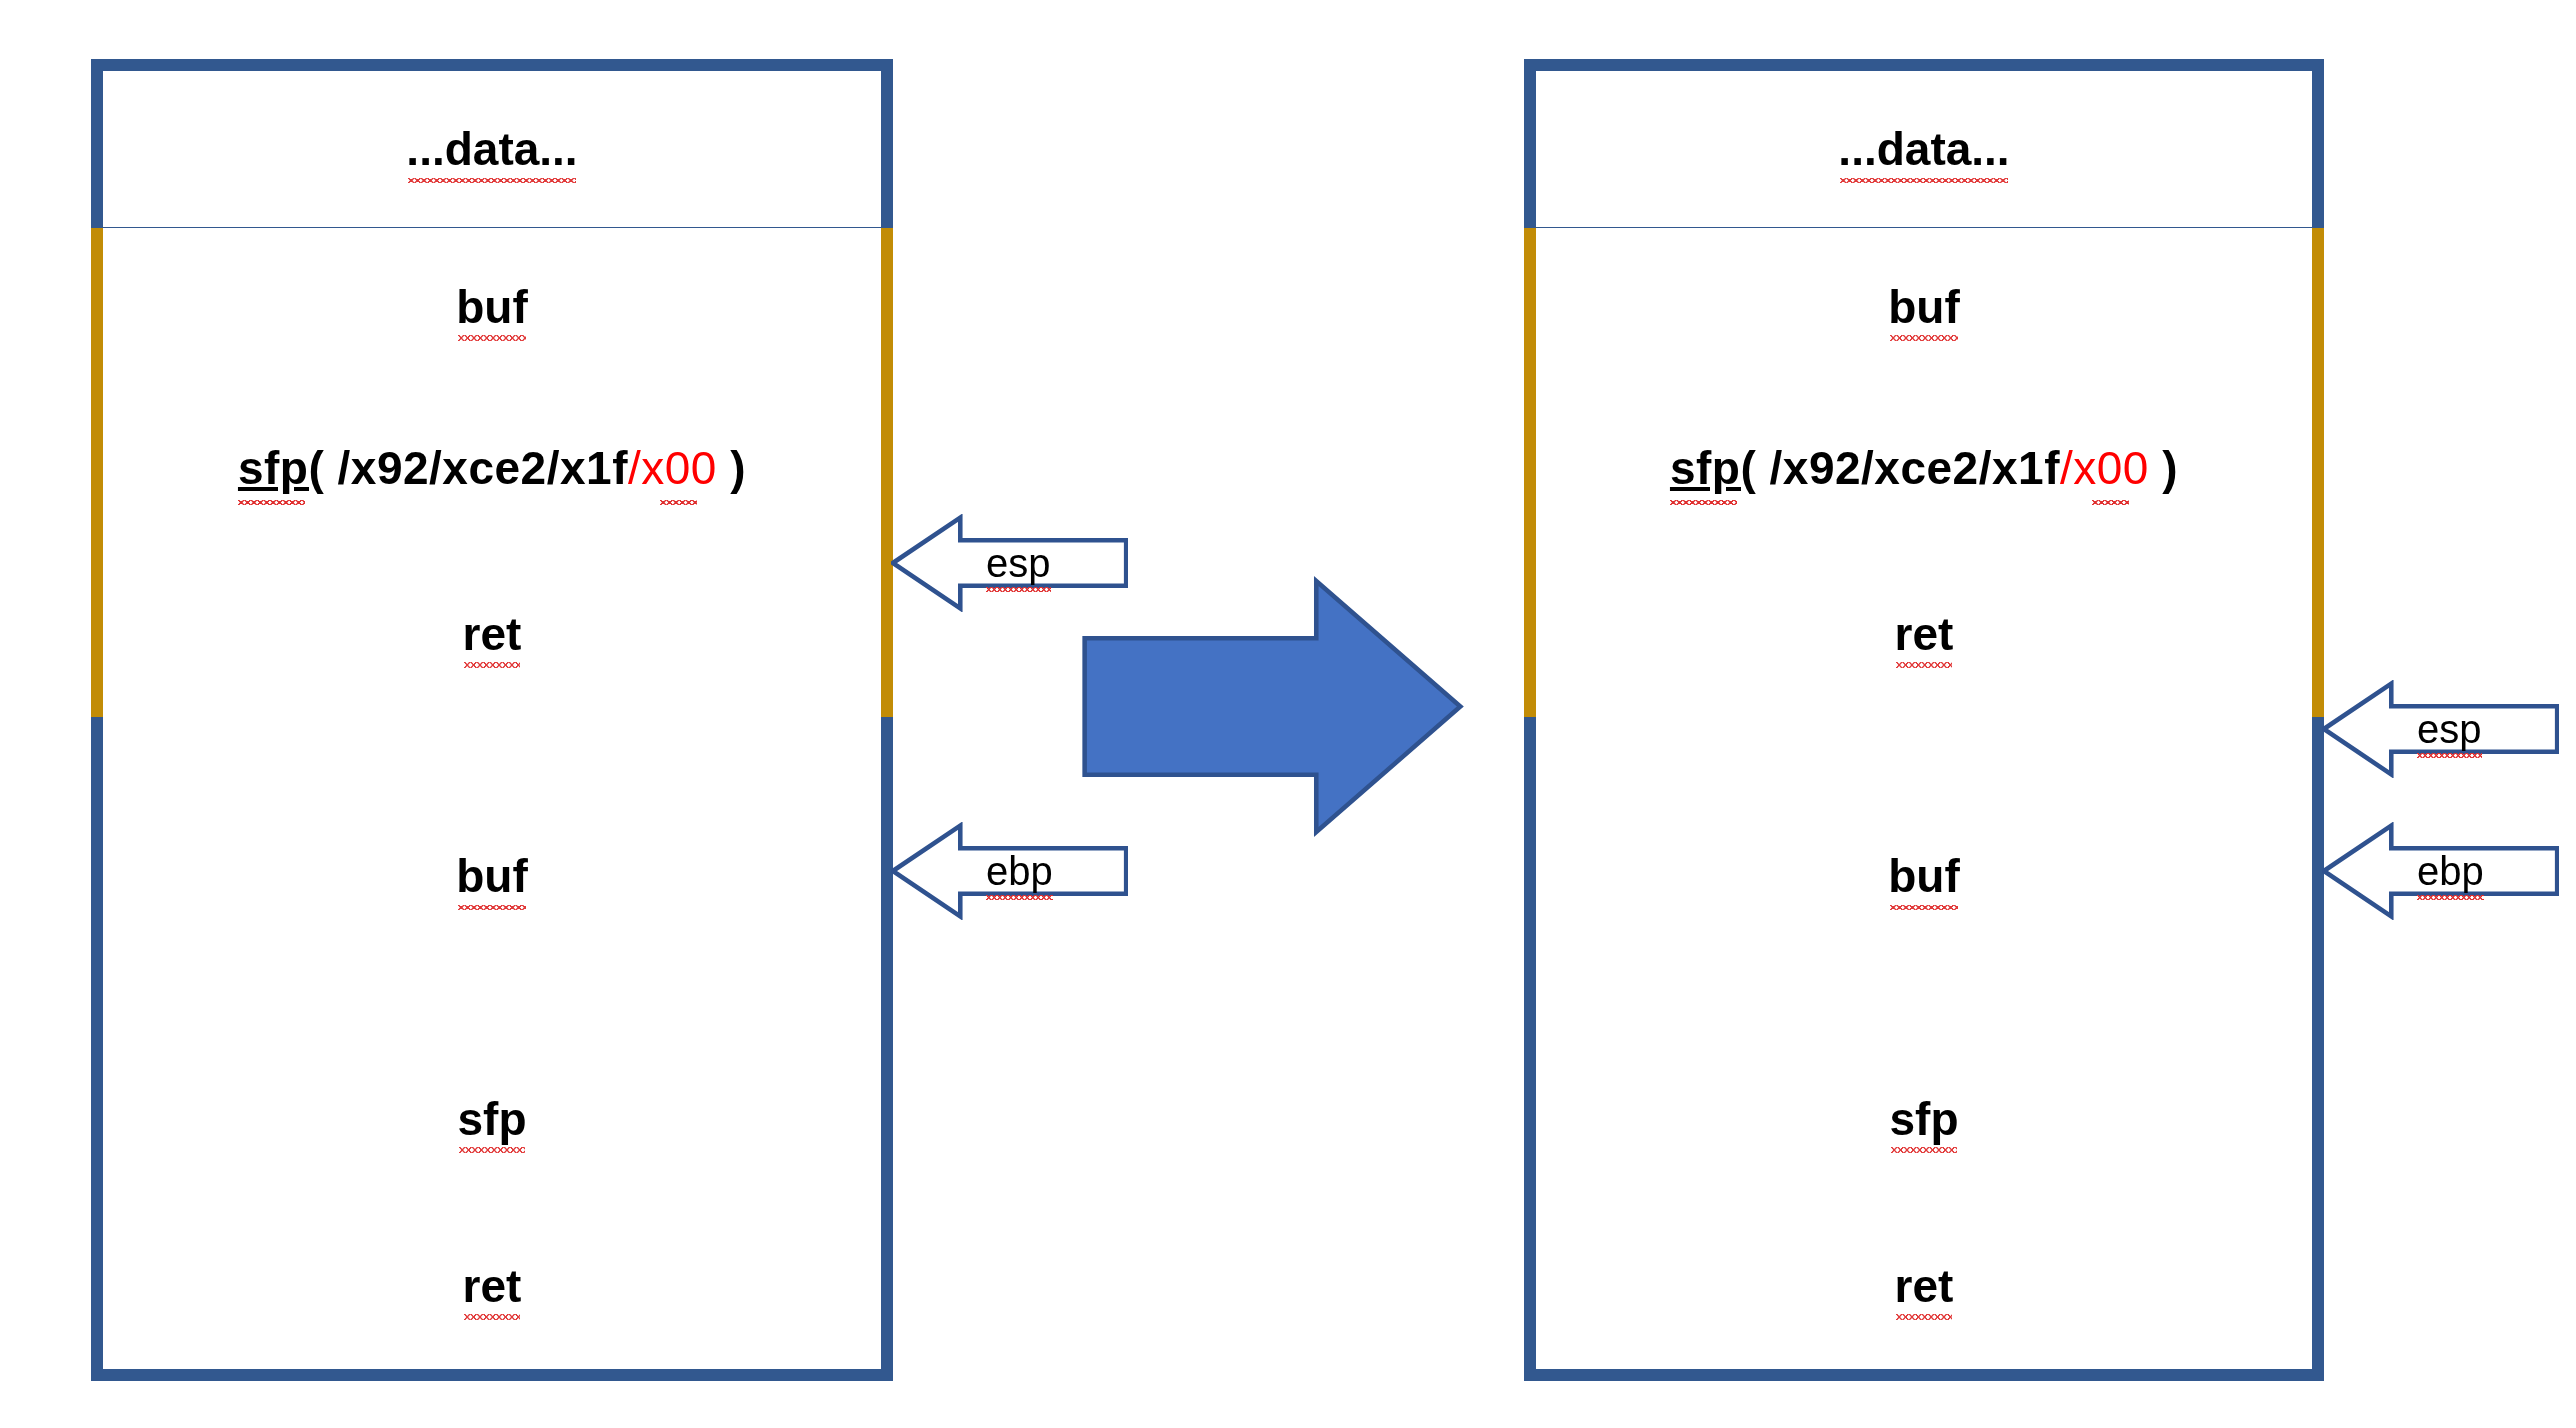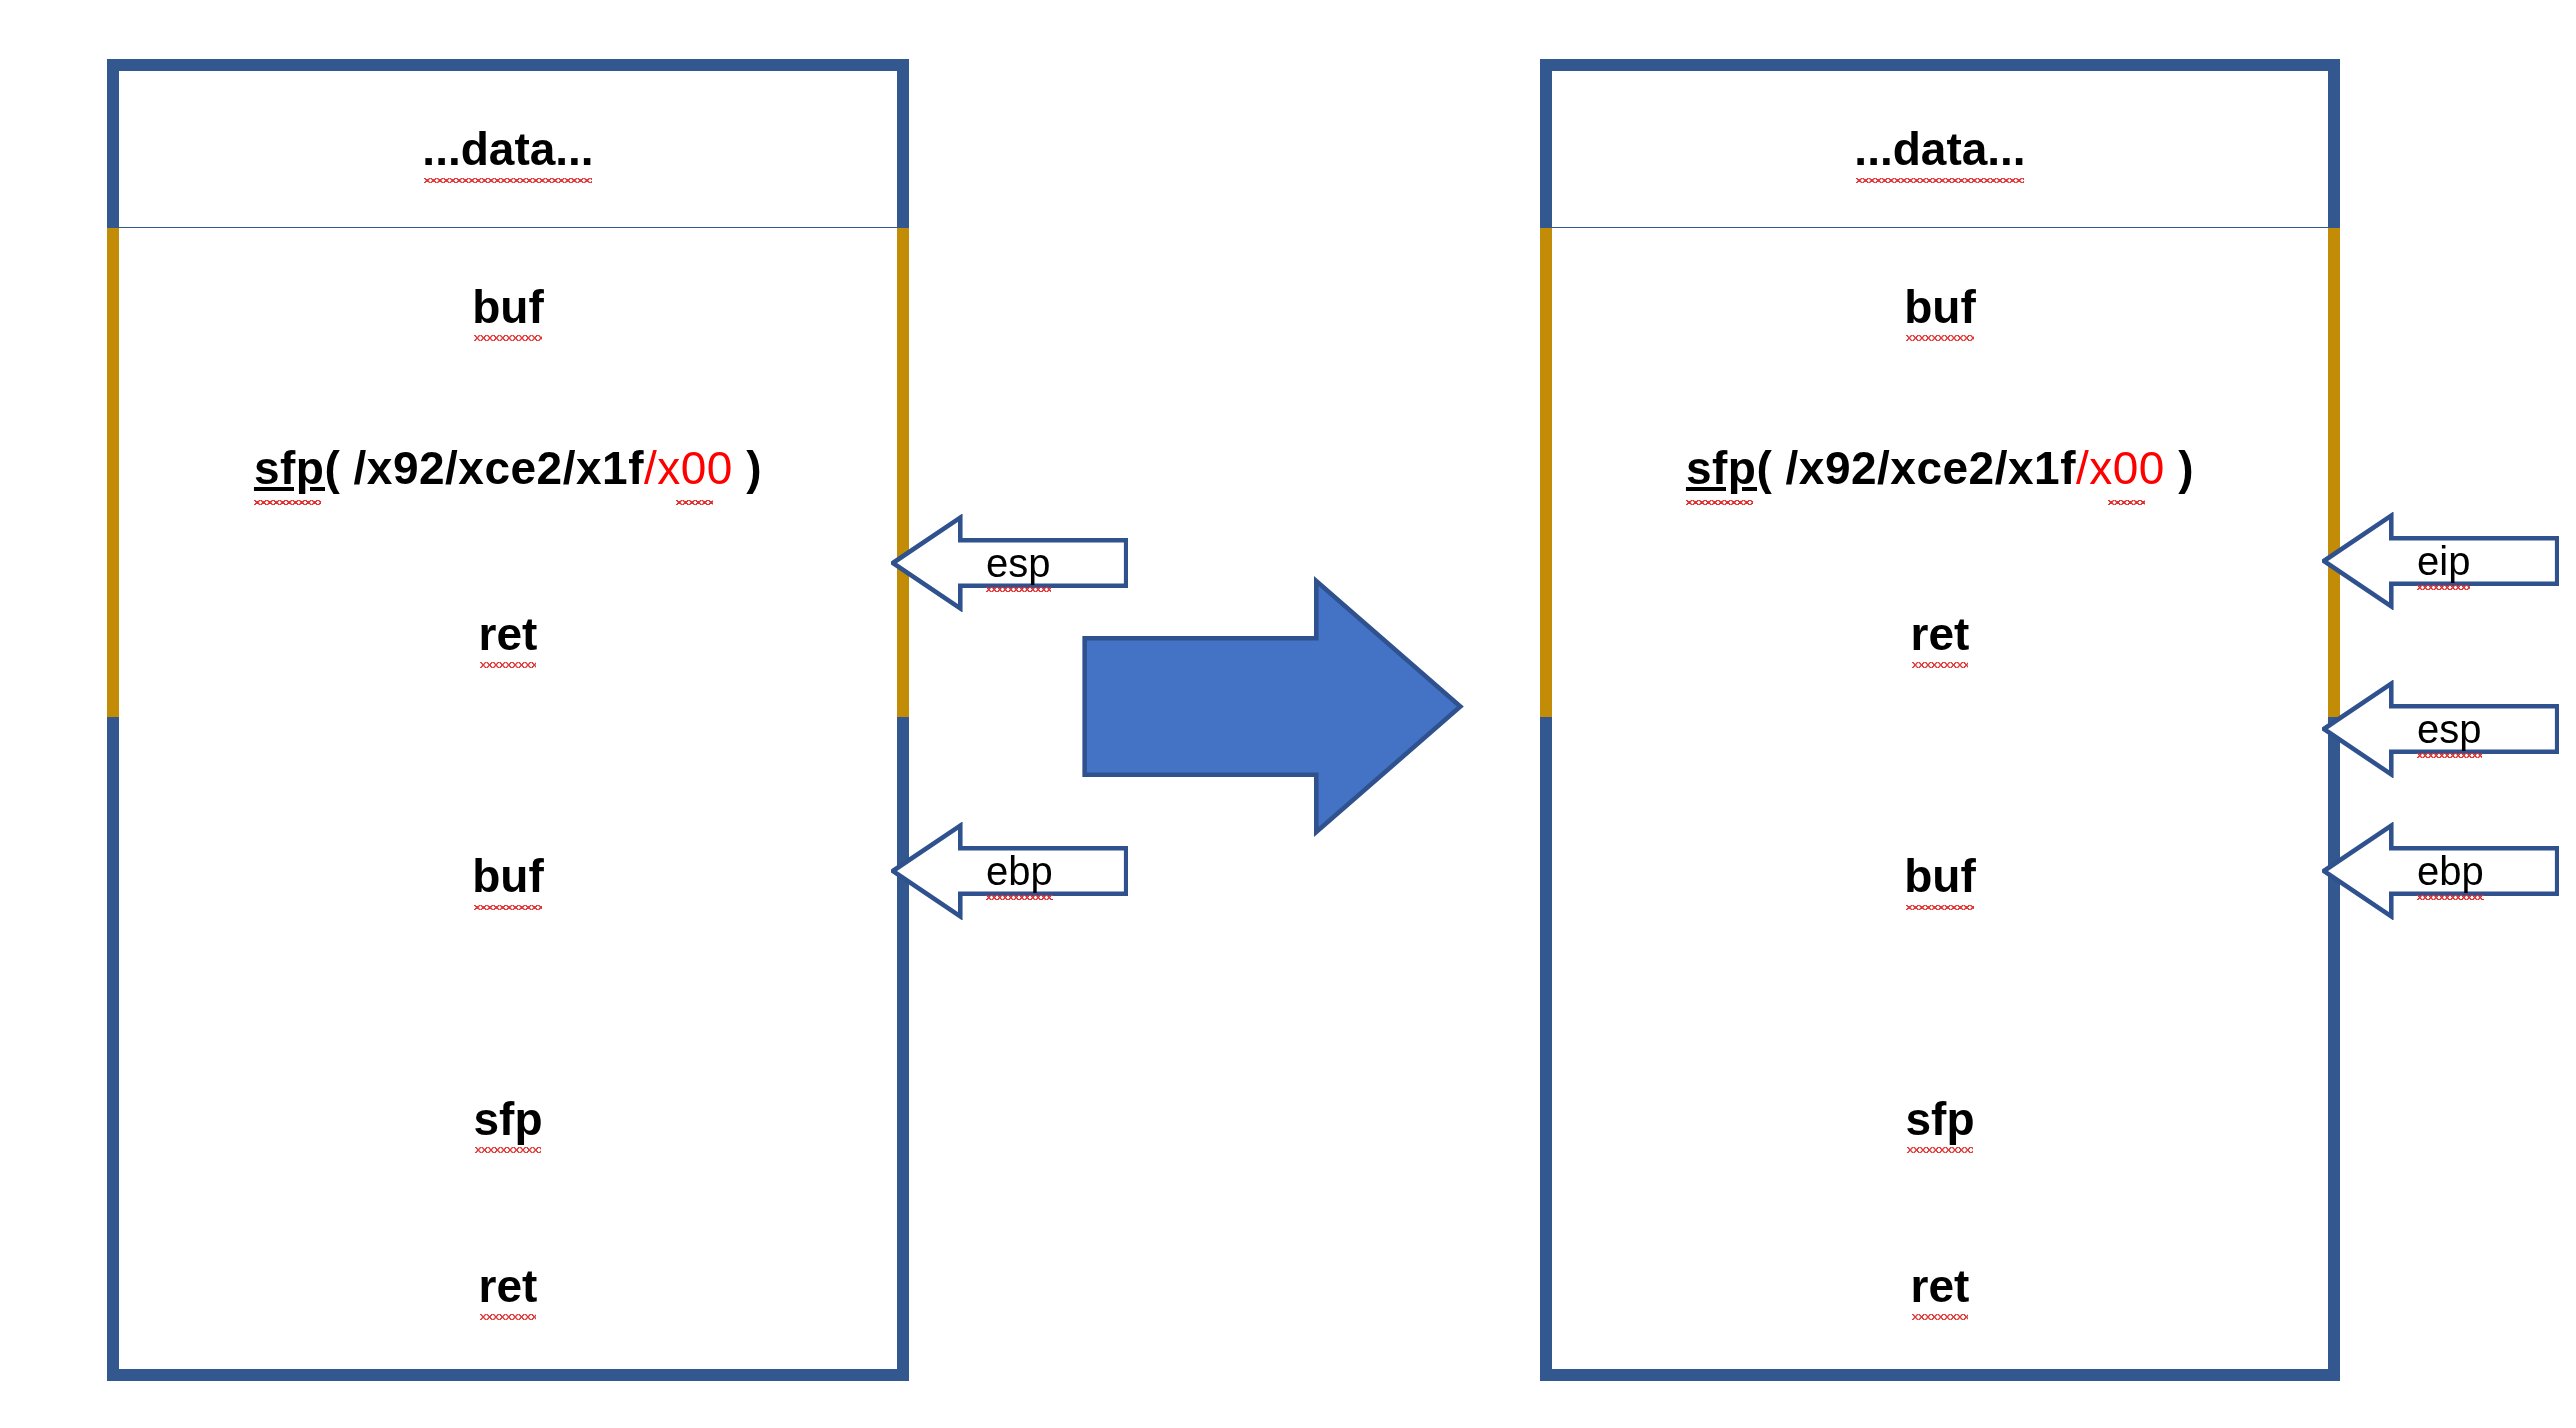--- a/index.html
+++ b/index.html
@@ -22,21 +22,20 @@
   .stack {
     position: absolute;
   }
   .row {
     position: absolute;
     box-sizing: border-box;
     background: #ffffff;
     display: flex;
     align-items: center;
     justify-content: center;
-    margin-left: 16px;
   }
   .row.blue  { border: 12px solid #32588f; }
   .row.gold  { border: 12px solid #c28c06; }
 
   
   .row.no-top    { border-top-width: 0; }
 
   .cell-label {
     font-weight: bold;
     font-size: 46px;
@@ -231,26 +230,20 @@
 
     <div class="row blue no-top" style="left:1524px; top:1035px; width:800px; height:179px;">
       <span class="cell-label squiggle">sfp</span>
     </div>
 
     <div class="row blue no-top" style="left:1524px; top:1202px; width:800px; height:179px;">
       <span class="cell-label squiggle">ret</span>
     </div>
   </div>
 
-  <div class="reg-arrow" style="left:2322px; top:512px;">
-    <svg viewBox="0 0 260 108" preserveAspectRatio="none">
-      <polygon points="2,54 76,4 76,29 258,29 258,79 76,79 76,104" fill="#ffffff" stroke="#2f528f" stroke-width="5"></polygon>
-    </svg>
-    <span class="reg-text">eip</span>
-  </div>
 
   <div class="reg-arrow" style="left:2322px; top:680px;">
     <svg viewBox="0 0 260 108" preserveAspectRatio="none">
       <polygon points="2,54 76,4 76,29 258,29 258,79 76,79 76,104" fill="#ffffff" stroke="#2f528f" stroke-width="5"></polygon>
     </svg>
     <span class="reg-text">esp</span>
   </div>
 
   <div class="reg-arrow" style="left:2322px; top:822px;">
     <svg viewBox="0 0 260 108" preserveAspectRatio="none">

